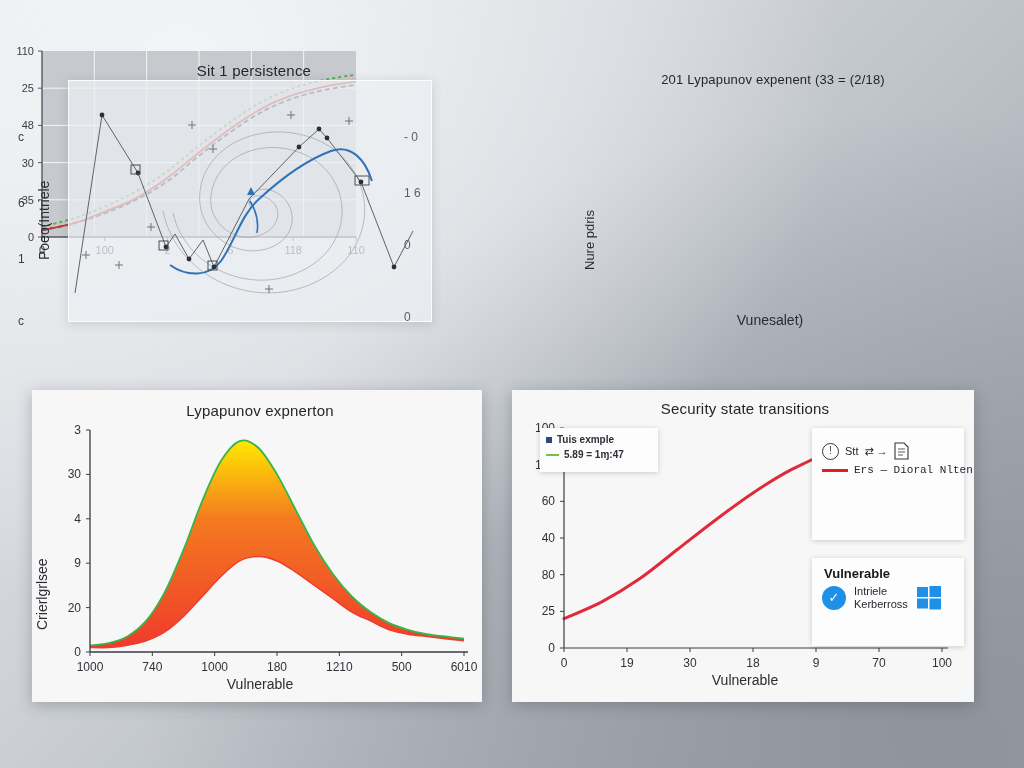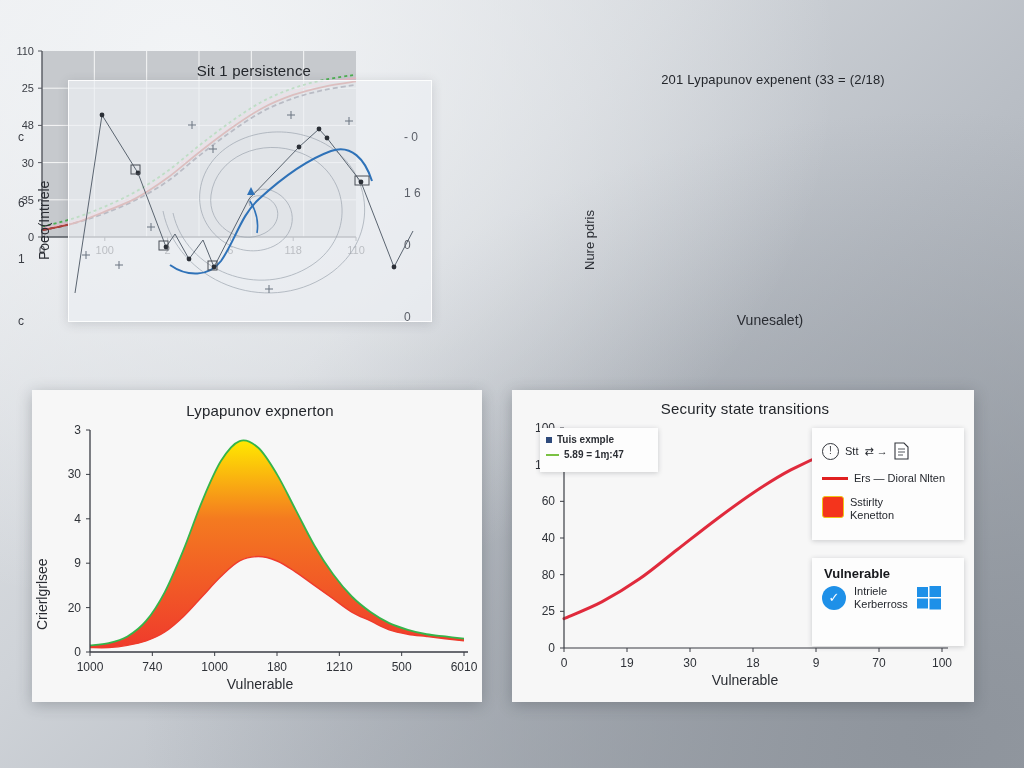--- a/index.html
+++ b/index.html
@@ -292,30 +292,23 @@
 <div class="legend-card" id="legend-info">
   <div class="info-row" style="margin-top:14px;">
     <span class="circle-i">!</span>
     <span class="info-txt">Stt</span>
     <span class="info-txt">⇄ →</span>
     <svg width="15" height="18" viewBox="0 0 15 18">
       <path d="M1,1 h9 l4,4 v12 h-13 z" fill="#fff" stroke="#33363c" stroke-width="1.1"></path>
       <path d="M4,7 h7 M4,10 h7 M4,13 h5" stroke="#55585f" stroke-width="1"></path>
     </svg>
   </div>
-  <div class="info-row" style="margin-top:12px;">
+  <div class="info-row" style="margin-top:4px;font-family:Liberation Mono, monospace;">
     <i class="red-line"></i>
     <span class="info-txt">Ers — Dioral Nlten</span>
-  </div>
-  <div class="info-row" style="margin-top:12px;align-items:flex-start;">
-    <i class="red-square"></i>
-    <span class="two-line">
-      <span>Sstirlty</span><br>
-      <span>Kenetton</span>
-    </span>
   </div>
 </div>
 
 <div class="legend-card" id="legend-vuln">
   <div class="vuln-title">Vulnerable</div>
   <div class="info-row" style="gap:8px;">
     <span class="blue-circle">✓</span>
     <span class="two-line">
       <span>Intriele</span><br>
       <span>Kerberross</span>

